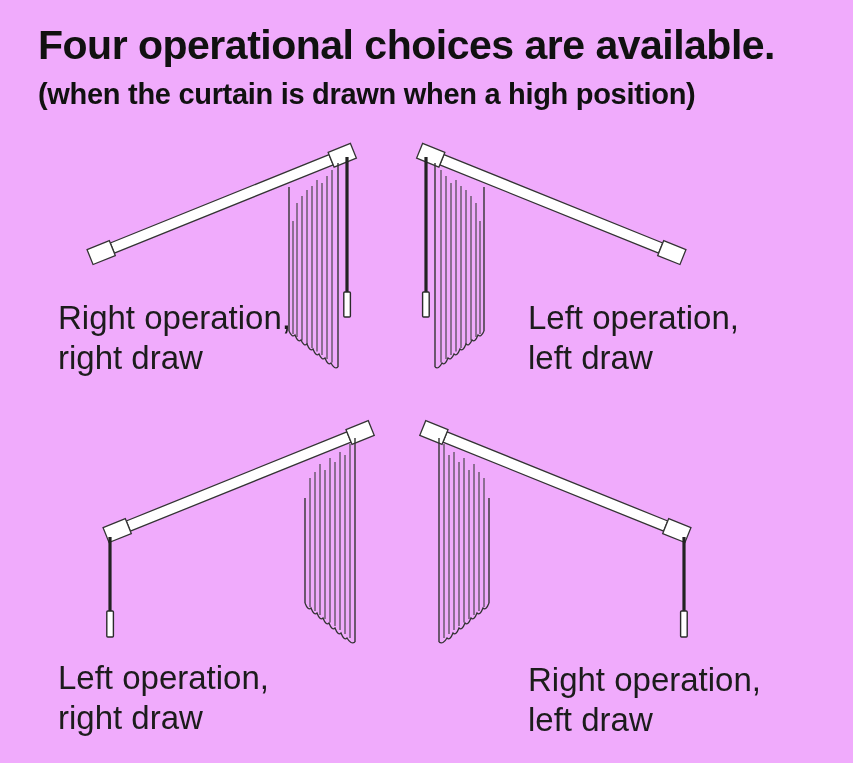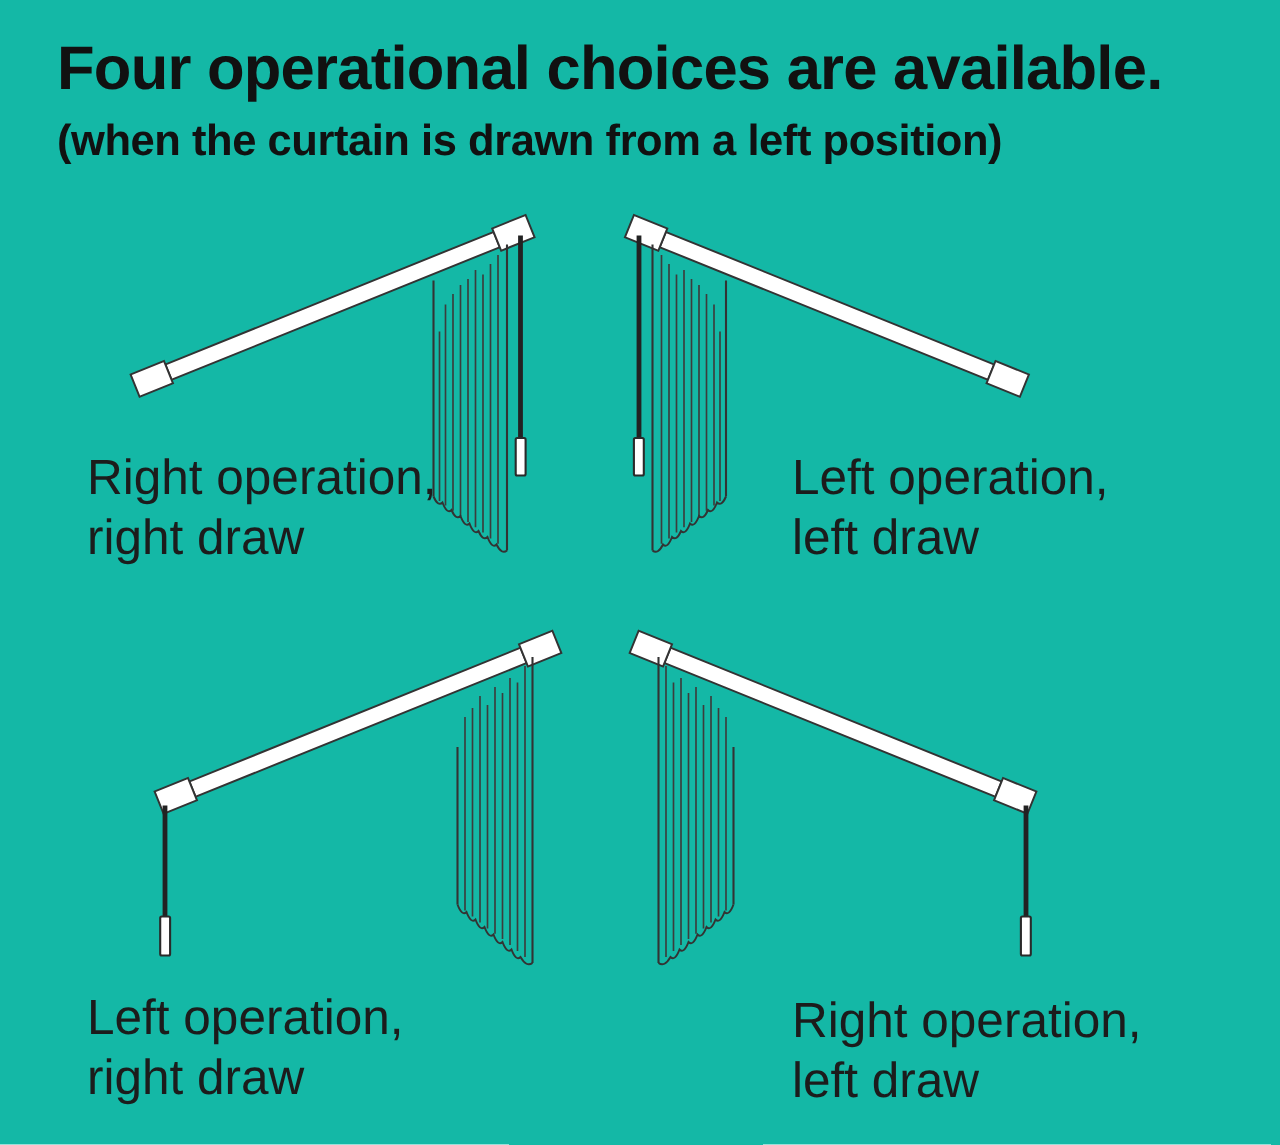--- a/index.html
+++ b/index.html
@@ -1,20 +1,20 @@
 <!DOCTYPE html>
 <html><head>
 <meta charset="utf-8">
 <style>
   html, body { margin: 0; padding: 0; background: #ffffff; }
   .stage {
     position: relative;
     width: 853px;
     height: 763px;
-    background: #14b8a6;
+    background: #f0abfc;
     font-family: "Liberation Sans", sans-serif;
     color: #1a1a1a;
     overflow: hidden;
   }
   .page-title {
     position: absolute;
     left: 38px;
     top: 24px;
     margin: 0;
     font-size: 41px;
@@ -60,21 +60,21 @@
   .curtain-wave { fill: none;    stroke: #333333; stroke-width: 1.3; }
   .cord-line    { fill: none;    stroke: #222222; stroke-width: 3.2; }
   .wand-shape   { fill: #ffffff; stroke: #2a2a2a; stroke-width: 1.4; }
 </style>
 </head>
 <body>
 
 <div class="stage">
 
   <h1 class="page-title">Four operational choices are available.</h1>
-  <h2 class="page-subtitle">(when the curtain is drawn from a left position)</h2>
+  <h2 class="page-subtitle">(when the curtain is drawn when a high position)</h2>
 
   <svg class="diagrams" width="853" height="763" viewBox="0 0 853 763" aria-hidden="true">
     <defs>
 
       <g id="diag-top">
         <g transform="translate(88,252) rotate(-22)">
           <rect class="rail-shape" x="24" y="0" width="236" height="11"></rect>
           <rect class="rail-shape" x="0" y="-2.5" width="24" height="16"></rect>
           <rect class="rail-shape" x="260" y="-2.5" width="24" height="16"></rect>
         </g>

